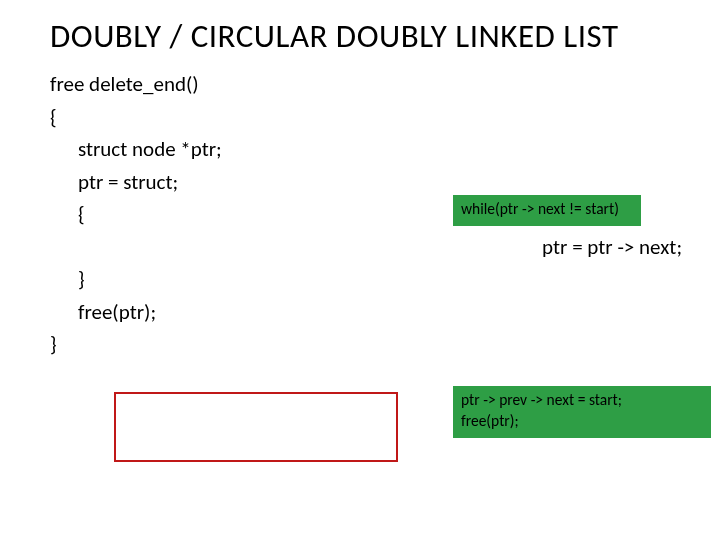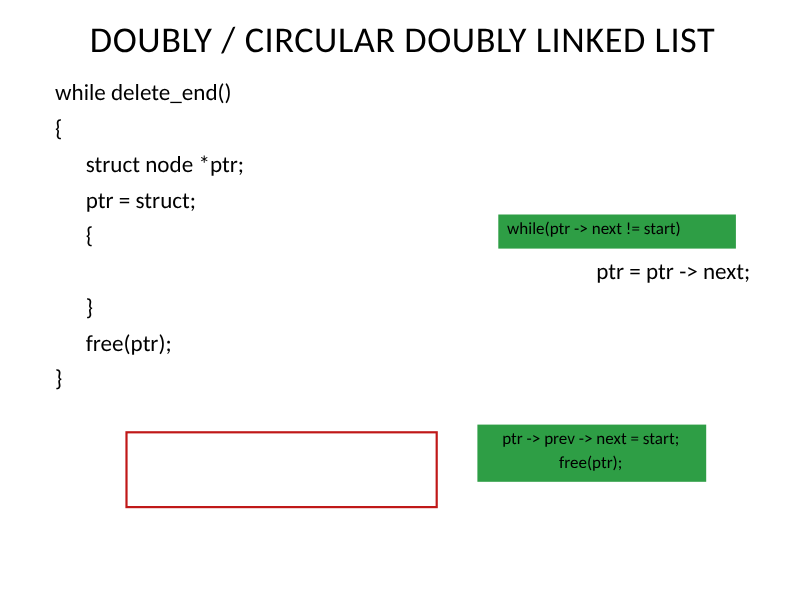--- a/index.html
+++ b/index.html
@@ -14,21 +14,20 @@
     overflow: hidden;
   }
   .slide {
     padding: 12px 38px 0 50px;
   }
   .title {
     font-size: 33px;
     font-weight: 400;
     letter-spacing: 0.5px;
     margin: 4px 0 12px 0;
-    text-align: center;
   }
   .code-area {
     position: relative;
     font-size: 21px;
     line-height: 1.55;
     font-family: Calibri, Arial, sans-serif;
   }
   .code-line {
     white-space: pre;
   }
@@ -39,46 +38,45 @@
     background: #2e9e45;
     color: #000;
     font-size: 15.5px;
     line-height: 1.35;
     padding: 4px 10px 6px 8px;
     font-family: Calibri, Arial, sans-serif;
   }
   .green-box.one {
     left: 403px;
     top: 127px;
-    width: 216px;
+    width: 188px;
   }
   .green-box.two {
-    left: 384px;
+    left: 403px;
     top: 318px;
-    width: 208px;
-    text-align: center;
+    width: 258px;
   }
   .red-outline {
     position: absolute;
     border: 2px solid #c01818;
     left: 64px;
     top: 324px;
     width: 284px;
     height: 70px;
     pointer-events: none;
   }
 </style>
 </head>
 <body>
 
 <div class="slide">
   <div class="title">DOUBLY / CIRCULAR DOUBLY LINKED LIST</div>
 
   <div class="code-area">
-    <div class="code-line">while delete_end()</div>
+    <div class="code-line">free delete_end()</div>
     <div class="code-line">{</div>
     <div class="code-line indent1">struct node *ptr;</div>
     <div class="code-line indent1">ptr = struct;</div>
     <div class="code-line indent1">{</div>
     <div class="code-line indent2">ptr = ptr -&gt; next;</div>
     <div class="code-line indent1">}</div>
     <div class="code-line indent1">free(ptr);</div>
     <div class="code-line">}</div>
 
     <div class="red-outline"></div>

